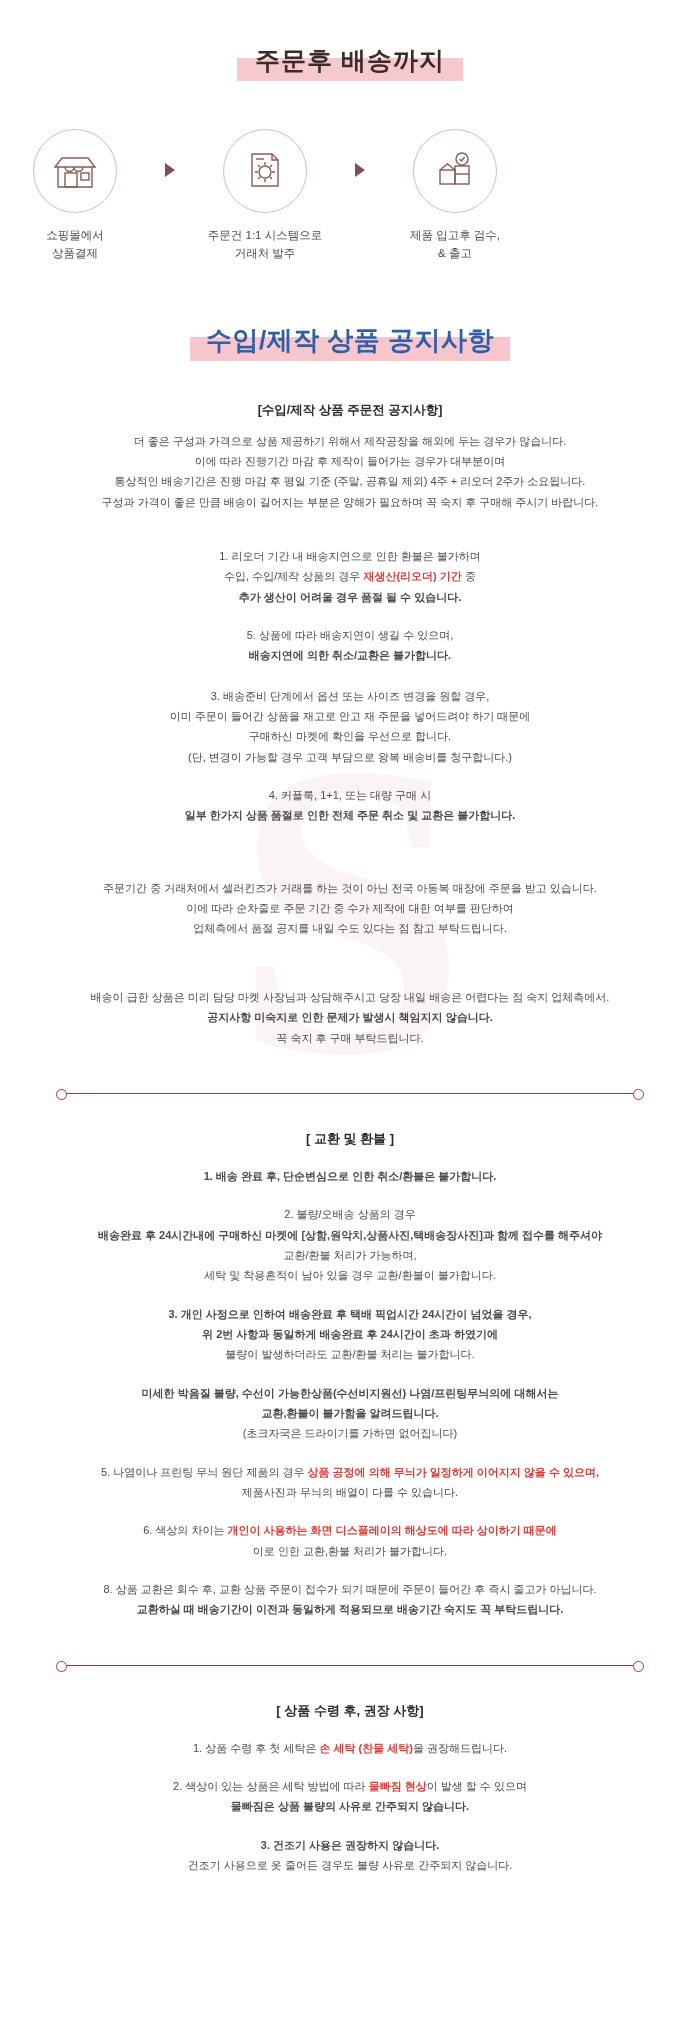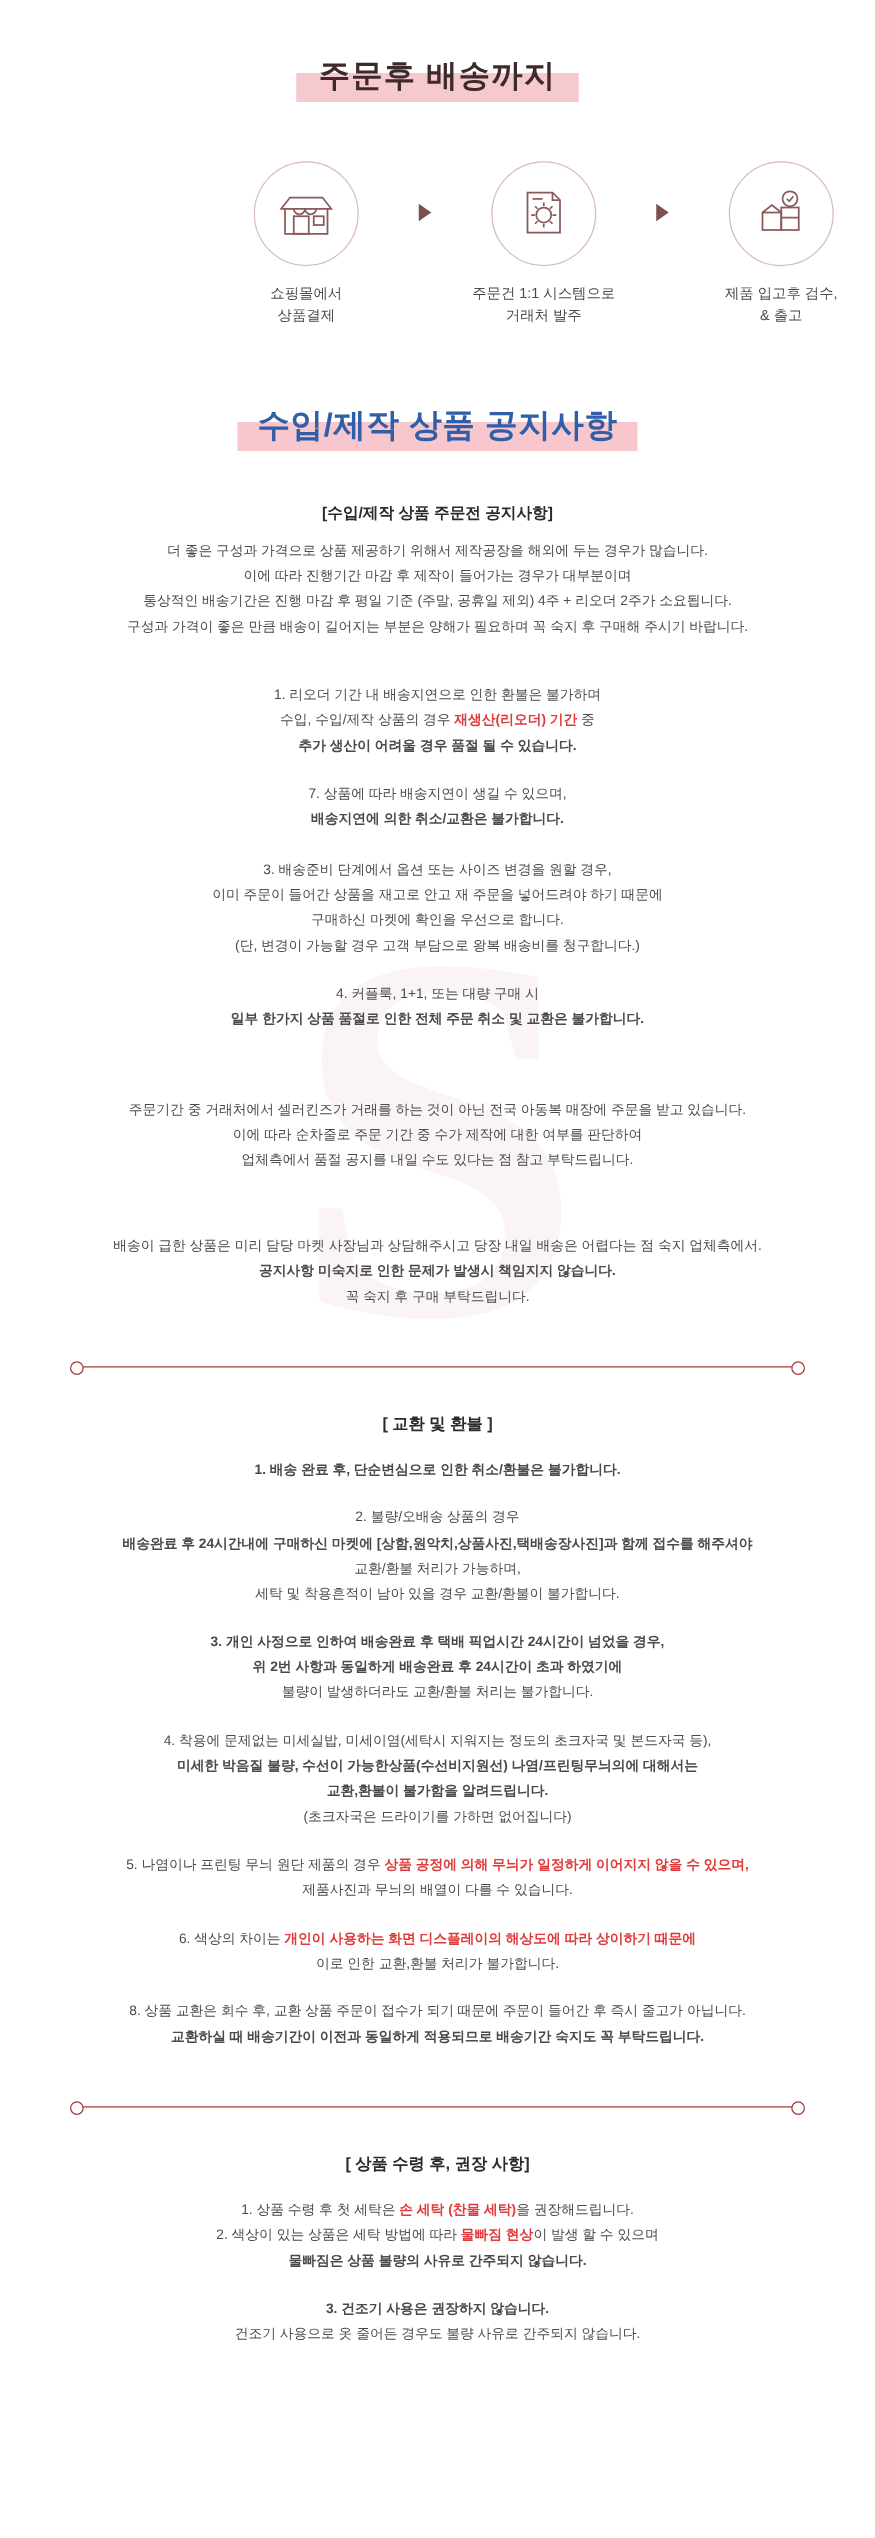--- a/index.html
+++ b/index.html
@@ -45,21 +45,21 @@
     letter-spacing:1px;
     color:#3d2b2b;
     padding:4px 18px 6px 18px;
     background:linear-gradient(to bottom,rgba(255,255,255,0) 42%,#f6c9cf 42%,#f6c9cf 96%,rgba(255,255,255,0) 96%);
   }
 
   
   .steps{
     margin-top:46px;
     display:flex;
-    justify-content:flex-end;
+    justify-content:flex-start;
     align-items:flex-start;
     gap:0px;
   }
   .step{
     width:150px;
     text-align:center;
   }
   .circle{
     width:82px;height:82px;
     margin:0 auto;
@@ -233,21 +233,21 @@
           <p class="line">구성과 가격이 좋은 만큼 배송이 길어지는 부분은 양해가 필요하며 꼭 숙지 후 구매해 주시기 바랍니다.</p>
         </div>
       <div class="gap-md"></div>
       <div>
           <div style="margin-bottom: 18px;">
             <p class="line">1. 리오더 기간 내 배송지연으로 인한 환불은 불가하며</p>
             <p class="line">수입, 수입/제작 상품의 경우 <b style="color: rgb(224, 58, 58);">재생산(리오더) 기간</b> 중</p>
             <p class="line red-b">추가 생산이 어려울 경우 품절 될 수 있습니다.</p>
           </div>
           <div style="margin-bottom: 18px;">
-            <p class="line">7. 상품에 따라 배송지연이 생길 수 있으며,</p>
+            <p class="line">5. 상품에 따라 배송지연이 생길 수 있으며,</p>
             <p class="line red-b">배송지연에 의한 취소/교환은 불가합니다.</p>
           </div>
           <div style="margin-bottom: 18px; margin-top: 20px;">
             <p class="line">3. 배송준비 단계에서 옵션 또는 사이즈 변경을 원할 경우,</p>
             <p class="line">이미 주문이 들어간 상품을 재고로 안고 재 주문을 넣어드려야 하기 때문에</p>
             <p class="line">구매하신 마켓에 확인을 우선으로 합니다.</p>
             <p class="line">(단, 변경이 가능할 경우 고객 부담으로 왕복 배송비를 청구합니다.)</p>
           </div>
           <div style="margin-bottom: 18px;">
             <p class="line">4. 커플룩, 1+1, 또는 대량 구매 시</p>
@@ -285,21 +285,20 @@
             <p class="line red-b">배송완료 후 24시간내에 구매하신 마켓에 [상함,원악치,상품사진,택배송장사진]과 함께 접수를 해주셔야</p>
             <p class="line">교환/환불 처리가 가능하며,</p>
             <p class="line">세탁 및 착용흔적이 남아 있을 경우 교환/환불이 불가합니다.</p>
           </div>
           <div style="margin-bottom: 18px;">
             <p class="line red-b">3. 개인 사정으로 인하여 배송완료 후 택배 픽업시간 24시간이 넘었을 경우,</p>
             <p class="line red-b">위 2번 사항과 동일하게 배송완료 후 24시간이 초과 하였기에</p>
             <p class="line">불량이 발생하더라도 교환/환불 처리는 불가합니다.</p>
           </div>
           <div style="margin-bottom: 18px;">
-            <p class="line">4. 착용에 문제없는 미세실밥, 미세이염(세탁시 지워지는 정도의 초크자국 및 본드자국 등),</p>
             <p class="line red-b">미세한 박음질 불량, 수선이 가능한상품(수선비지원선) 나염/프린팅무늬의에 대해서는</p>
             <p class="line red-b">교환,환불이 불가함을 알려드립니다.</p>
             <p class="line">(초크자국은 드라이기를 가하면 없어집니다)</p>
           </div>
           <div style="margin-bottom: 18px;">
             <p class="line">5. 나염이나 프린팅 무늬 원단 제품의 경우 <b style="color: rgb(224, 58, 58); text-align: right;">상품 공정에 의해 무늬가 일정하게 이어지지 않을 수 있으며,</b></p>
             <p class="line">제품사진과 무늬의 배열이 다를 수 있습니다.</p>
           </div>
           <div style="margin-bottom: 18px;">
             <p class="line">6. 색상의 차이는 <b style="color: rgb(224, 58, 58);">개인이 사용하는 화면 디스플레이의 해상도에 따라 상이하기 때문에</b></p>
@@ -314,21 +313,21 @@
 
     <div class="divider">
       <div class="ln"></div>
         <div class="dot l"></div>
         <div class="dot r"></div>
     </div>
 
     <div class="block">
       <div class="sec-label">[ 상품 수령 후, 권장 사항]</div>
       <div>
-          <div style="margin-bottom: 0;">
+          <div style="margin-bottom: 18px;">
             <p class="line">1. 상품 수령 후 첫 세탁은 <b style="color: rgb(224, 58, 58);">손 세탁 (찬물 세탁)</b>을 권장해드립니다.</p>
           </div>
           <div style="margin-bottom: 18px;">
             <p class="line">2. 색상이 있는 상품은 세탁 방법에 따라 <b style="color: rgb(224, 58, 58);">물빠짐 현상</b>이 발생 할 수 있으며</p>
             <p class="line red-b">물빠짐은 상품 불량의 사유로 간주되지 않습니다.</p>
           </div>
           <div style="margin-bottom: 18px;">
             <p class="line red-b">3. 건조기 사용은 권장하지 않습니다.</p>
             <p class="line">건조기 사용으로 옷 줄어든 경우도 불량 사유로 간주되지 않습니다.</p>
           </div>

